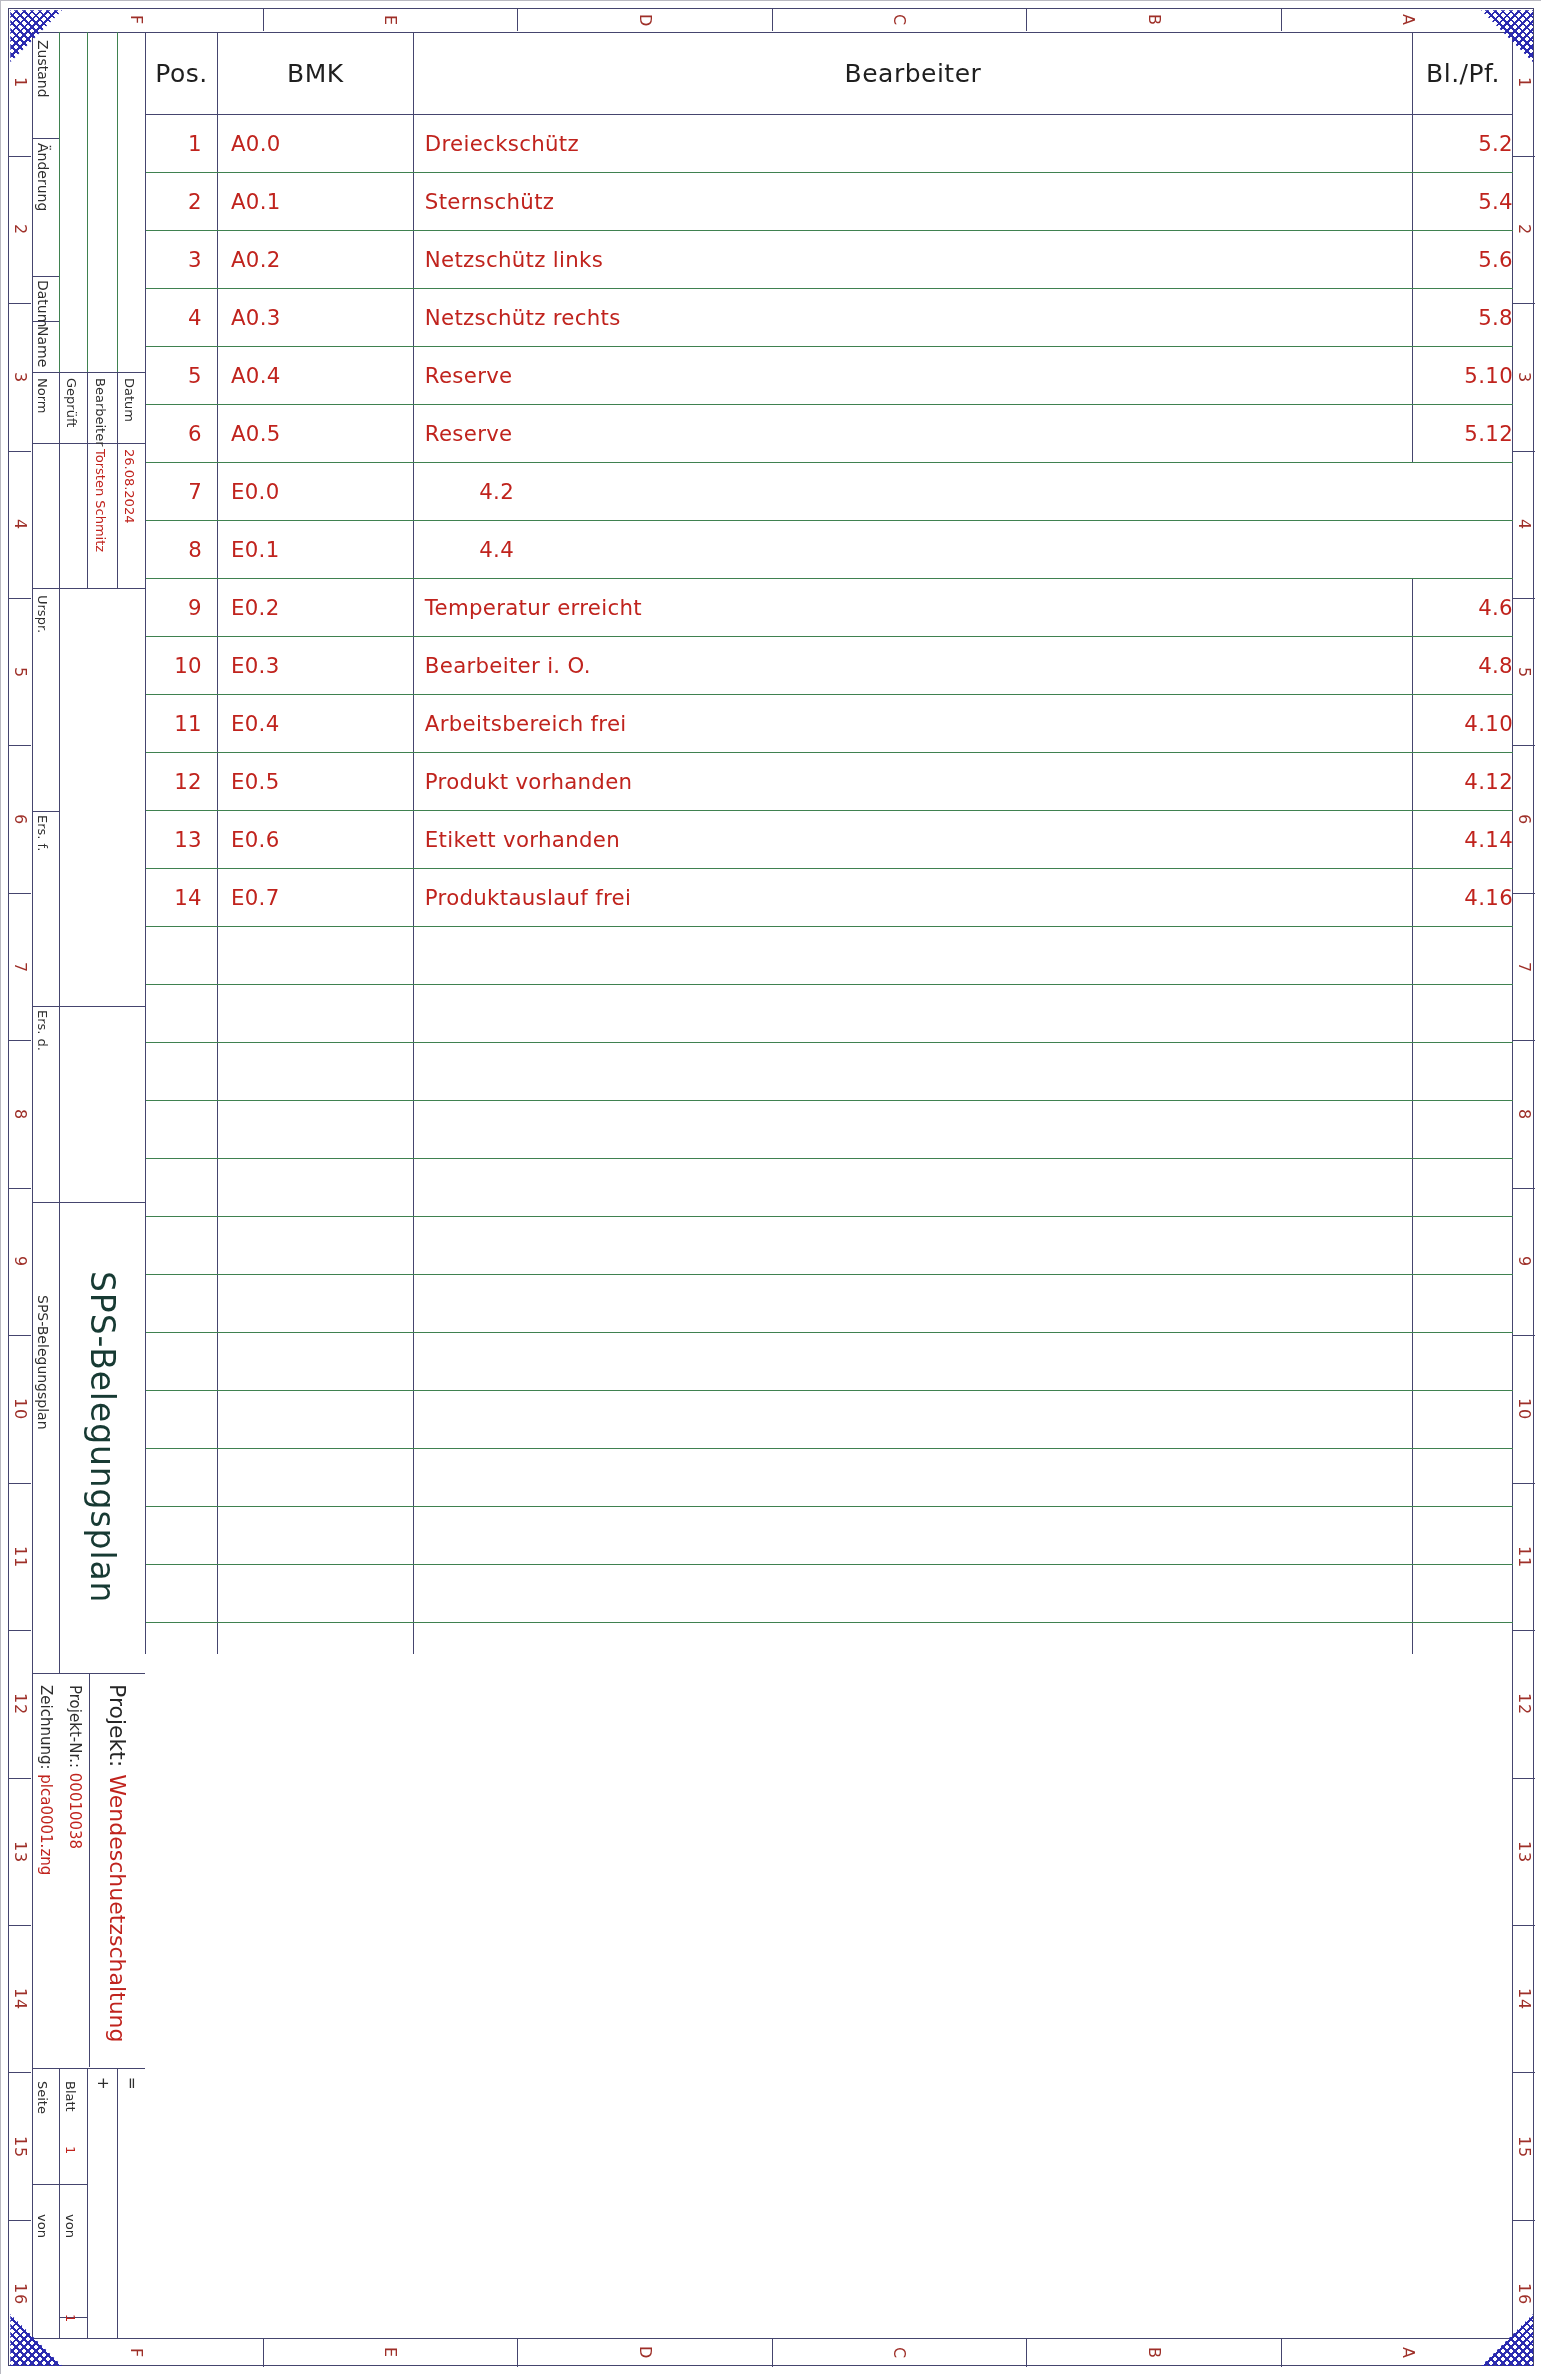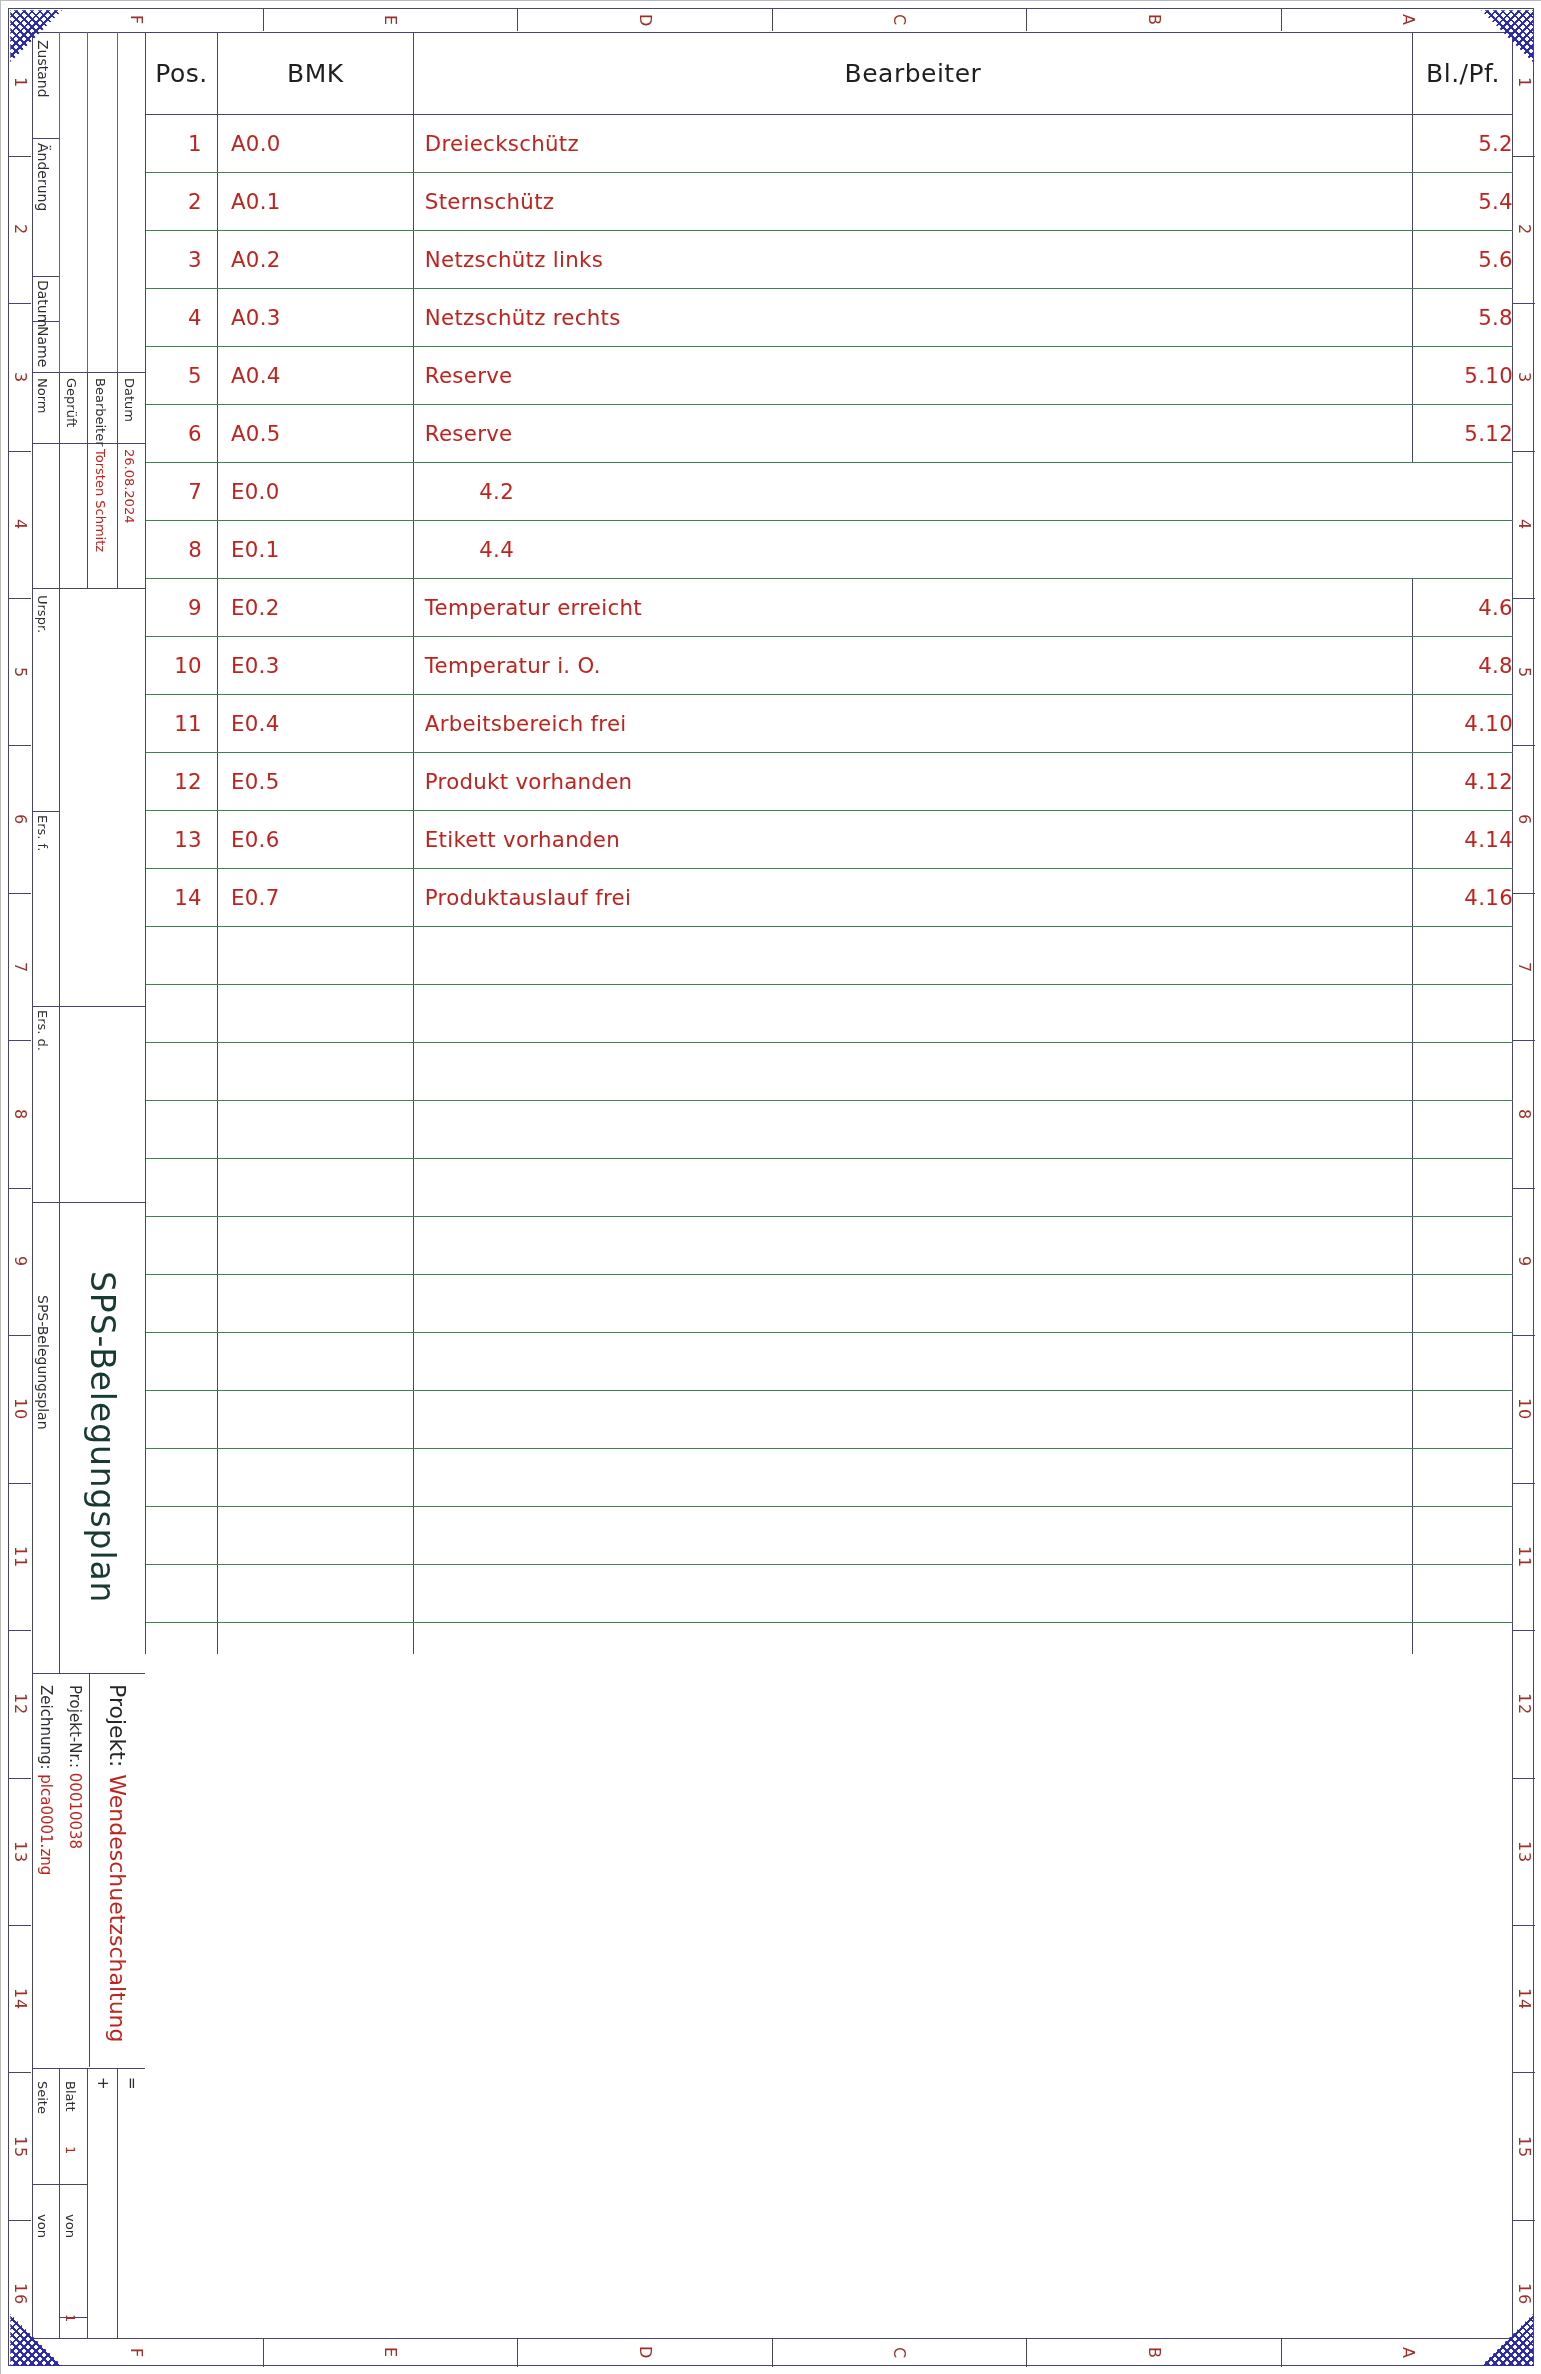--- a/index.html
+++ b/index.html
@@ -338,21 +338,21 @@
         </div>
         <div class="trow">
           <div class="tcell c-pos">9</div>
           <div class="tcell c-bmk">E0.2</div>
           <div class="tcell c-kom">Temperatur erreicht</div>
           <div class="tcell c-blpf">4.6</div>
         </div>
         <div class="trow">
           <div class="tcell c-pos">10</div>
           <div class="tcell c-bmk">E0.3</div>
-          <div class="tcell c-kom">Temperatur i. O.</div>
+          <div class="tcell c-kom">Bearbeiter i. O.</div>
           <div class="tcell c-blpf">4.8</div>
         </div>
         <div class="trow">
           <div class="tcell c-pos">11</div>
           <div class="tcell c-bmk">E0.4</div>
           <div class="tcell c-kom">Arbeitsbereich frei</div>
           <div class="tcell c-blpf">4.10</div>
         </div>
         <div class="trow">
           <div class="tcell c-pos">12</div>

